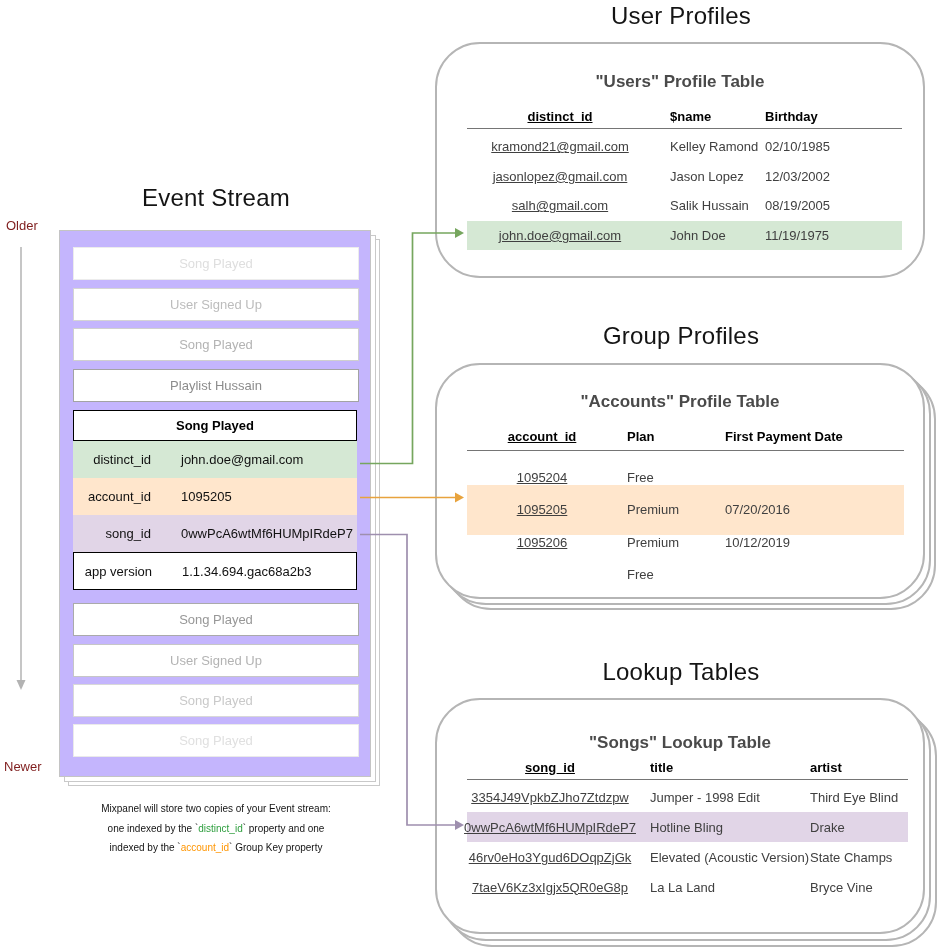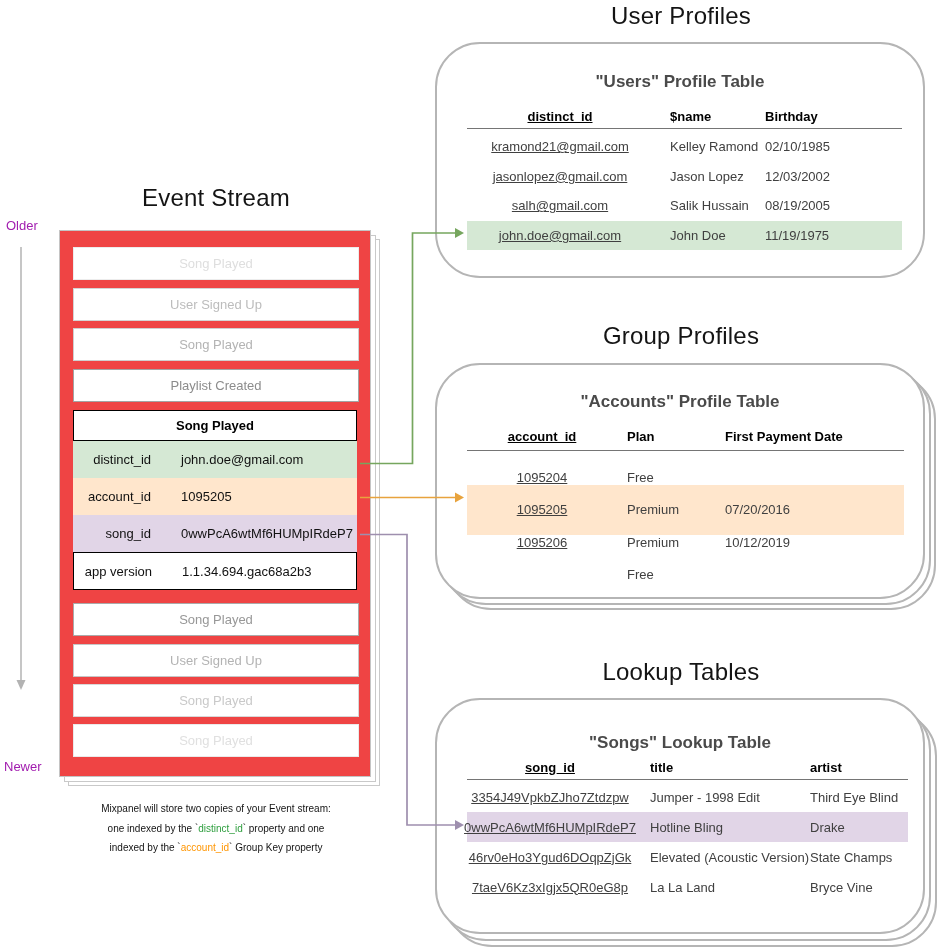--- a/index.html
+++ b/index.html
@@ -11,21 +11,21 @@
   .sec-title{position:absolute;font-size:24px;letter-spacing:.2px;color:#141414;text-align:center;white-space:nowrap;}
   .t-es{left:66px;top:184px;width:300px;}
   .t-up{left:531px;top:2px;width:300px;}
   .t-gp{left:531px;top:322px;width:300px;}
   .t-lt{left:531px;top:658px;width:300px;}
 
   
   .es-layer{position:absolute;width:310px;height:545px;background:#fff;border:1px solid #c9c9c9;}
   .es-l3{left:68px;top:239px;}
   .es-l2{left:64px;top:235px;}
-  .es-main{position:absolute;left:59px;top:230px;width:310px;height:545px;background:#ef4444;border:1px solid #c4c4c4;}
+  .es-main{position:absolute;left:59px;top:230px;width:310px;height:545px;background:#c4b5fd;border:1px solid #c4c4c4;}
   .ebox{position:absolute;left:13px;width:284px;height:31px;border:1px solid;background:#fff;
         display:flex;align-items:center;justify-content:center;font-size:13px;white-space:nowrap;}
   .fade-a{border-color:#ececec;color:#dedede;}
   .fade-b{border-color:#d4d4d4;color:#bcbcbc;}
   .fade-c{border-color:#cfcfcf;color:#b3b3b3;}
   .fade-d{border-color:#a3a3a3;color:#8c8c8c;}
   .fade-e{border-color:#aaaaaa;color:#979797;}
   .fade-f{border-color:#c6c6c6;color:#b3b3b3;}
   .fade-g{border-color:#d8d8d8;color:#c9c9c9;}
   .fade-h{border-color:#eaeaea;color:#e0e0e0;}
@@ -36,21 +36,21 @@
          display:flex;align-items:center;justify-content:center;color:#000;}
   .erow{height:37px;display:flex;align-items:center;font-size:13px;color:#111;}
   .erow .ekey{width:78px;text-align:right;white-space:nowrap;}
   .erow .eval{margin-left:30px;white-space:nowrap;}
   .hl-green{background:#d5e8d4;}
   .hl-orange{background:#ffe6cc;}
   .hl-purple{background:#e1d5e7;}
   .erow.plain{background:#fff;border:1px solid #000;height:36px;}
 
   
-  .tl-label{position:absolute;font-size:13px;color:#a21caf;white-space:nowrap;}
+  .tl-label{position:absolute;font-size:13px;color:#7f1d1d;white-space:nowrap;}
   .tl-older{left:6px;top:218px;}
   .tl-newer{left:4px;top:759px;}
 
   
   .caption{position:absolute;left:10px;top:799px;width:412px;text-align:center;
            font-size:10px;line-height:19.5px;color:#141414;}
   .cg{color:#2e9e3e;}
   .co{color:#ff9500;}
 
   
@@ -98,21 +98,21 @@
 
   <div class="tl-label tl-older">Older</div>
   <div class="tl-label tl-newer">Newer</div>
 
   <div class="es-layer es-l3"></div>
   <div class="es-layer es-l2"></div>
   <div class="es-main">
     <div class="ebox eb1 fade-a">Song Played</div>
     <div class="ebox eb2 fade-b">User Signed Up</div>
     <div class="ebox eb3 fade-c">Song Played</div>
-    <div class="ebox eb4 fade-d">Playlist Created</div>
+    <div class="ebox eb4 fade-d">Playlist Hussain</div>
 
     <div class="edetail">
       <div class="ehead">Song Played</div>
       <div class="erow hl-green">
         <span class="ekey">distinct_id</span>
         <span class="eval">john.doe@gmail.com</span>
       </div>
       <div class="erow hl-orange">
         <span class="ekey">account_id</span>
         <span class="eval">1095205</span>

